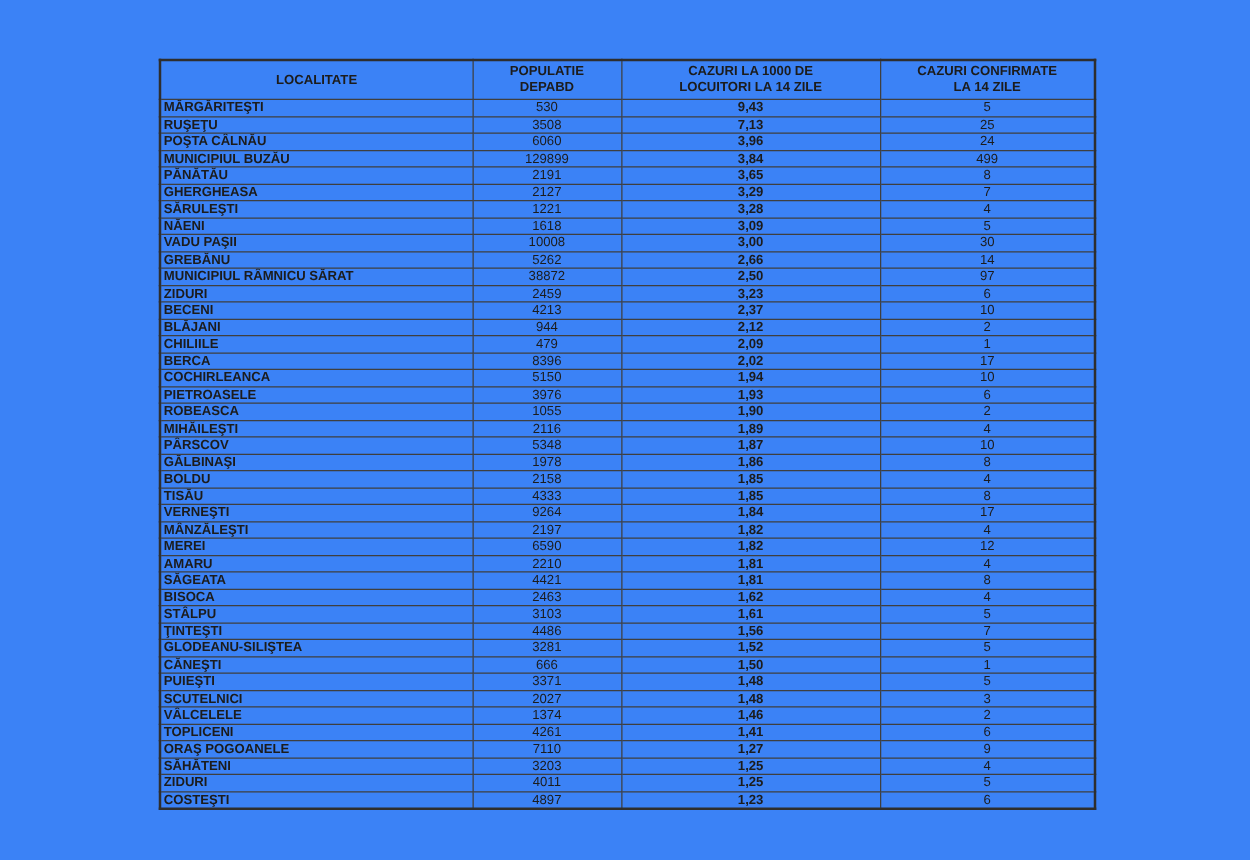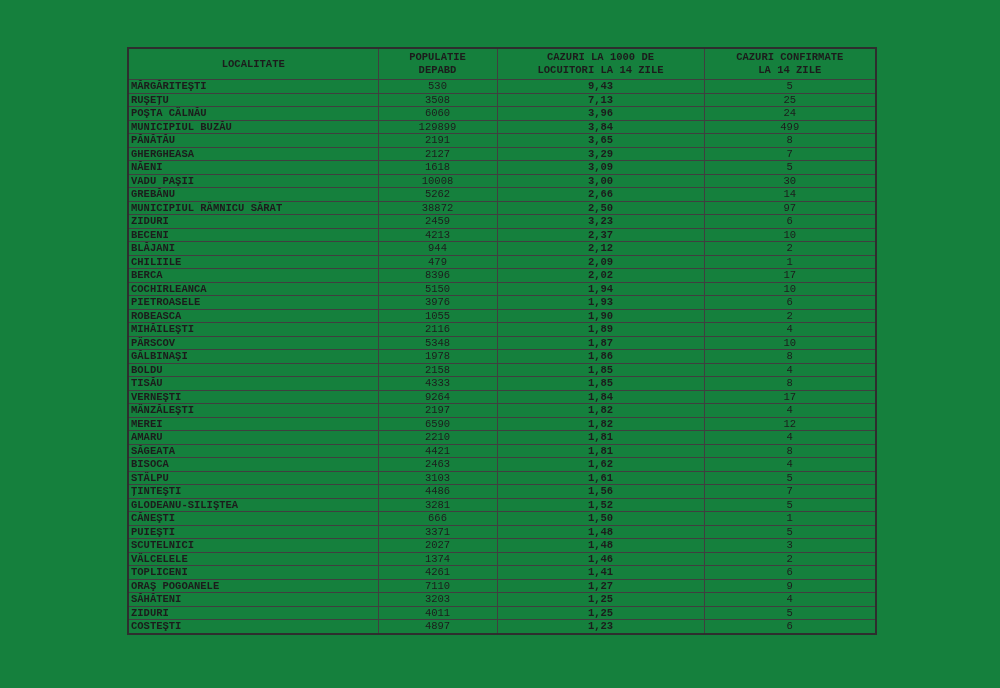--- a/index.html
+++ b/index.html
@@ -4,22 +4,22 @@
 <style>
   html, body {
     margin: 0;
     padding: 0;
     background: #ffffff;
   }
   .page {
     position: relative;
     width: 1000px;
     height: 688px;
-    background: #15803d;
-    font-family: Liberation Mono, monospace;
+    background: #3b82f6;
+    font-family: Liberation Sans, sans-serif;
   }
   table.data-table {
     position: absolute;
     left: 127px;
     top: 47px;
     width: 748px;
     border-collapse: collapse;
     table-layout: fixed;
     border: 2px solid #2e2e2e;
   }
@@ -117,20 +117,26 @@
           <td class="col-rate">3,65</td>
           <td class="col-confirmate">8</td>
         </tr>
         <tr>
           <td class="col-localitate">GHERGHEASA</td>
           <td class="col-populatie">2127</td>
           <td class="col-rate">3,29</td>
           <td class="col-confirmate">7</td>
         </tr>
         <tr>
+          <td class="col-localitate">SĂRULEŞTI</td>
+          <td class="col-populatie">1221</td>
+          <td class="col-rate">3,28</td>
+          <td class="col-confirmate">4</td>
+        </tr>
+        <tr>
           <td class="col-localitate">NĂENI</td>
           <td class="col-populatie">1618</td>
           <td class="col-rate">3,09</td>
           <td class="col-confirmate">5</td>
         </tr>
         <tr>
           <td class="col-localitate">VADU PAŞII</td>
           <td class="col-populatie">10008</td>
           <td class="col-rate">3,00</td>
           <td class="col-confirmate">30</td>

